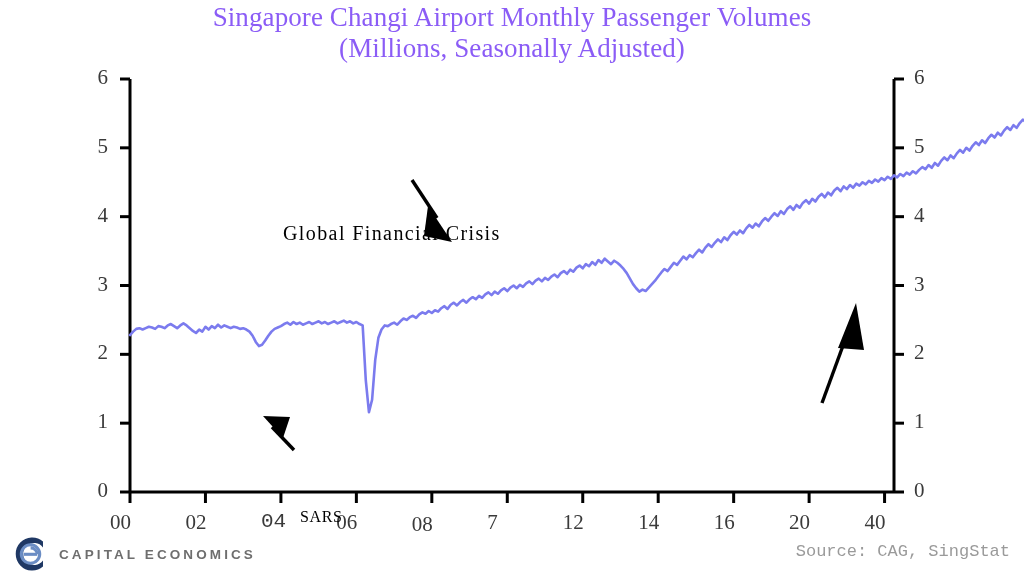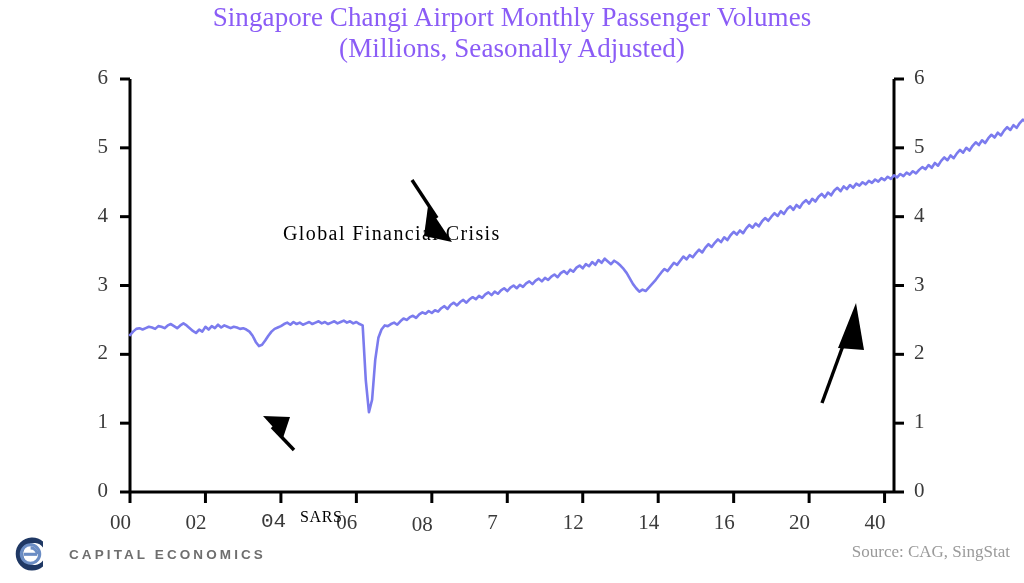--- a/index.html
+++ b/index.html
@@ -64,34 +64,34 @@
 
   
   #footer {
     position: absolute;
     left: 0; bottom: 0;
     width: 1024px; height: 55px;
   }
   #logo-wrap {
     position: absolute;
     left: 10px; top: 6px;
-    display: flex; align-items: center; gap: 19px;
+    display: flex; align-items: center; gap: 9px;
   }
   #logo-mark { width: 40px; height: 40px; }
   #logo-text {
     font-family: "Liberation Sans", sans-serif;
     font-size: 13.5px;
     font-weight: bold;
     letter-spacing: 3.1px;
     color: #6e6e6e;
   }
   #source-text {
     position: absolute;
     right: 14px; top: 14px;
-    font-family: Liberation Serif, serif;
+    font-family: Liberation Mono, monospace;
     font-size: 17px;
     color: #9a9a9a;
     white-space: nowrap;
   }
 </style>
 </head>
 <body>
 
 <div id="page">
 

